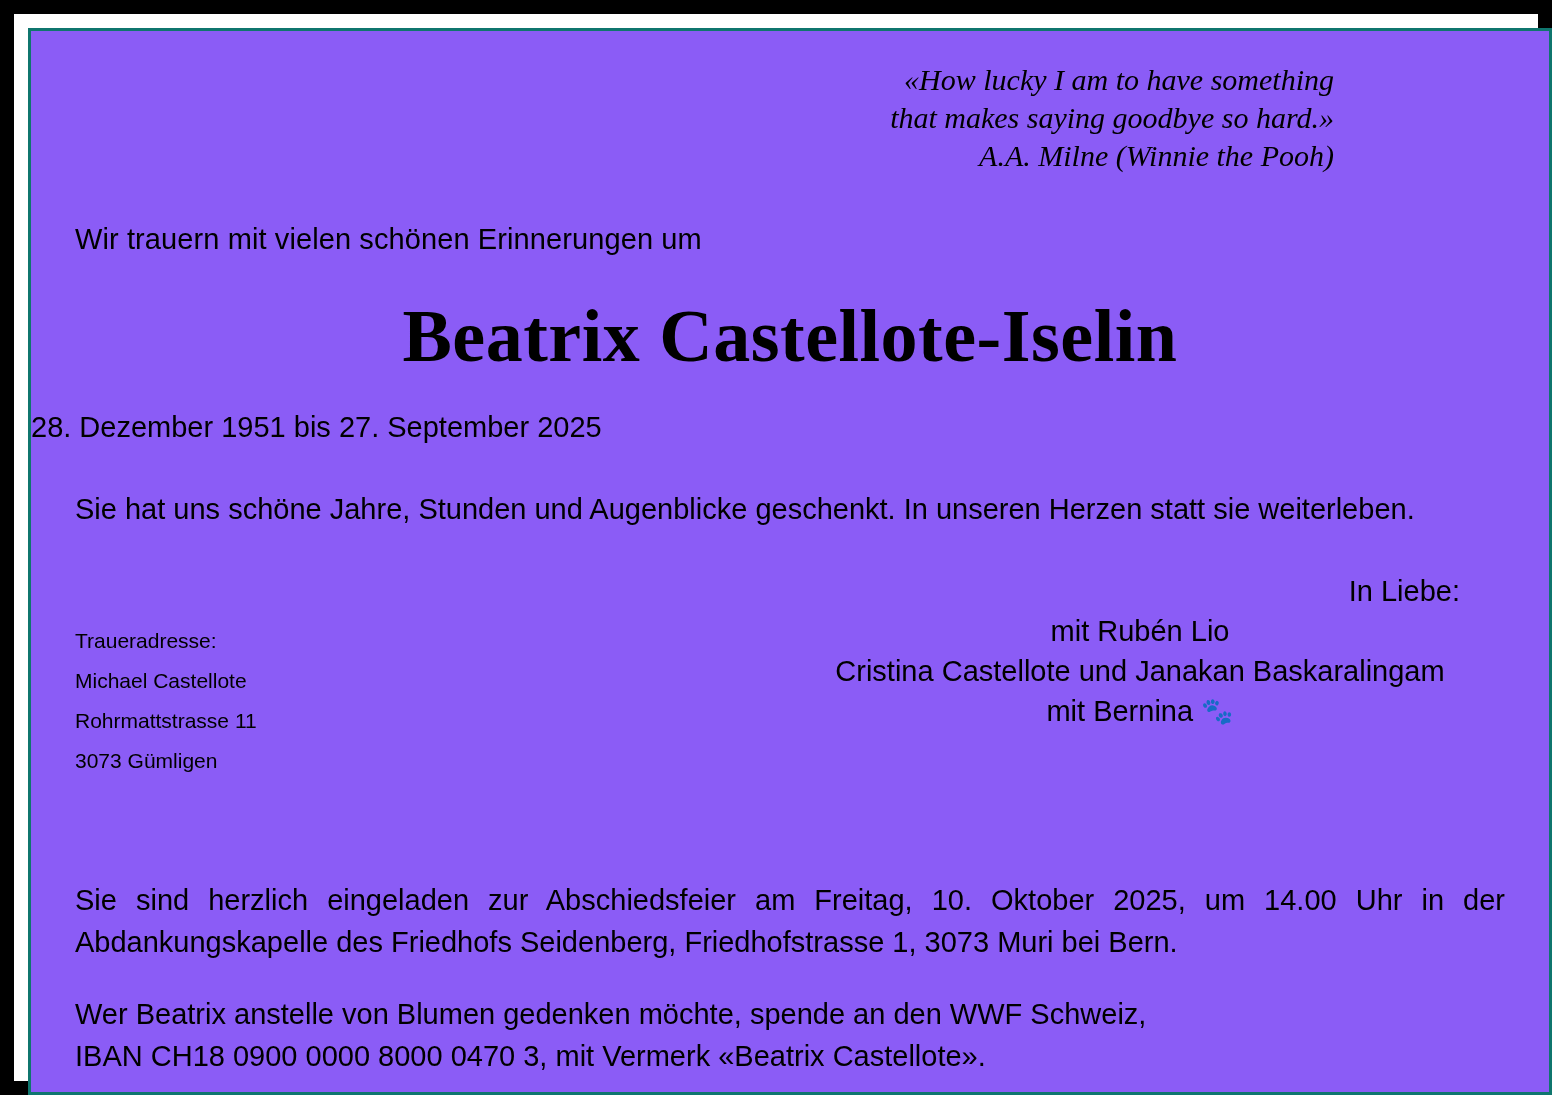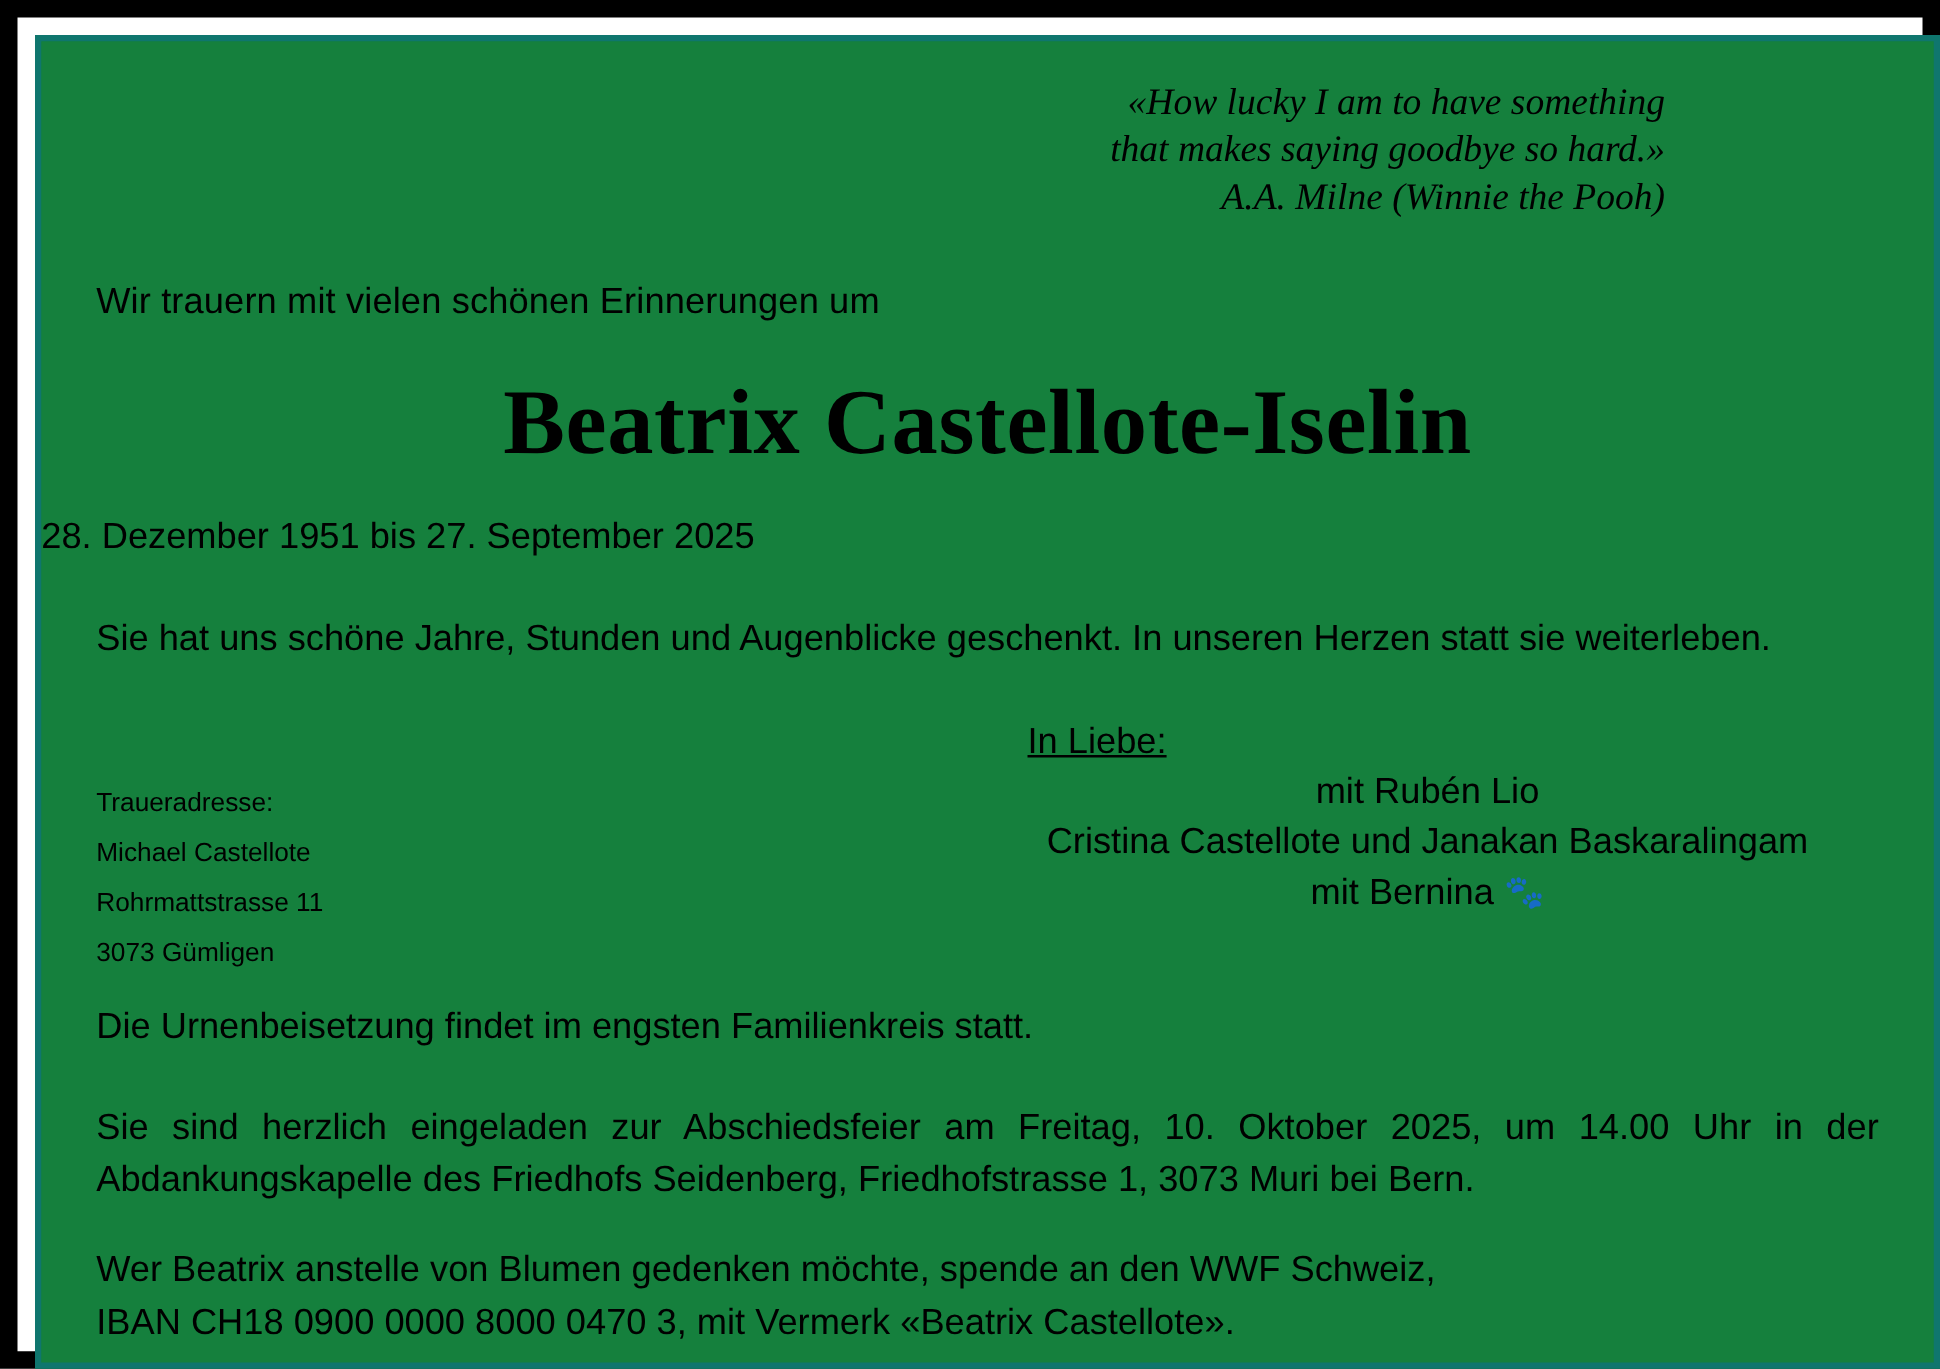--- a/index.html
+++ b/index.html
@@ -24,22 +24,22 @@
     border: 14px solid #000000;
     background: #ffffff;
   }
   .inner {
     position: absolute;
     left: 14px;
     top: 14px;
     width: 1524px;
     height: 1067px;
     box-sizing: border-box;
-    border: 5px solid #0f766e;
-    background: #15803d;
+    border: 3px solid #0f766e;
+    background: #8b5cf6;
   }
   .content {
     position: relative;
     width: 100%;
     height: 100%;
     box-sizing: border-box;
     padding: 0 44px;
   }
 
   
@@ -112,21 +112,21 @@
   }
   .col-right {
     position: absolute;
     left: 745px;
     top: 0;
     font-size: 29px;
     line-height: 40px;
     text-align: center;
     width: 640px;
   }
-  .col-right .liebe { text-align: left; text-decoration: underline; }
+  .col-right .liebe { text-align: right; }
   .col-left div, .col-right div { white-space: nowrap; }
 
   
   .p-urne {
     position: absolute;
     left: 44px;
     top: 772px;
     font-size: 29px;
   }
   .p-invite {
@@ -179,21 +179,20 @@
           <div>3073 Gümligen</div>
         </div>
         <div class="col-right">
           <div class="liebe">In Liebe:</div>
           <div>mit Rubén Lio</div>
           <div>Cristina Castellote und Janakan Baskaralingam</div>
           <div><span>mit Bernina</span> <span class="paw">🐾</span></div>
         </div>
       </div>
 
-      <div class="p-urne">Die Urnenbeisetzung findet im engsten Familienkreis statt.</div>
 
       <div class="p-invite">Sie sind herzlich eingeladen zur Abschiedsfeier am Freitag, 10. Oktober 2025, um 14.00 Uhr in der Abdankungskapelle des Friedhofs Seidenberg, Friedhofstrasse 1, 3073 Muri bei Bern.</div>
 
       <div class="p-donation">
         <div>Wer Beatrix anstelle von Blumen gedenken möchte, spende an den WWF Schweiz,</div>
         <div>IBAN CH18 0900 0000 8000 0470 3, mit Vermerk «Beatrix Castellote».</div>
       </div>
 
     </div>
   </div>

